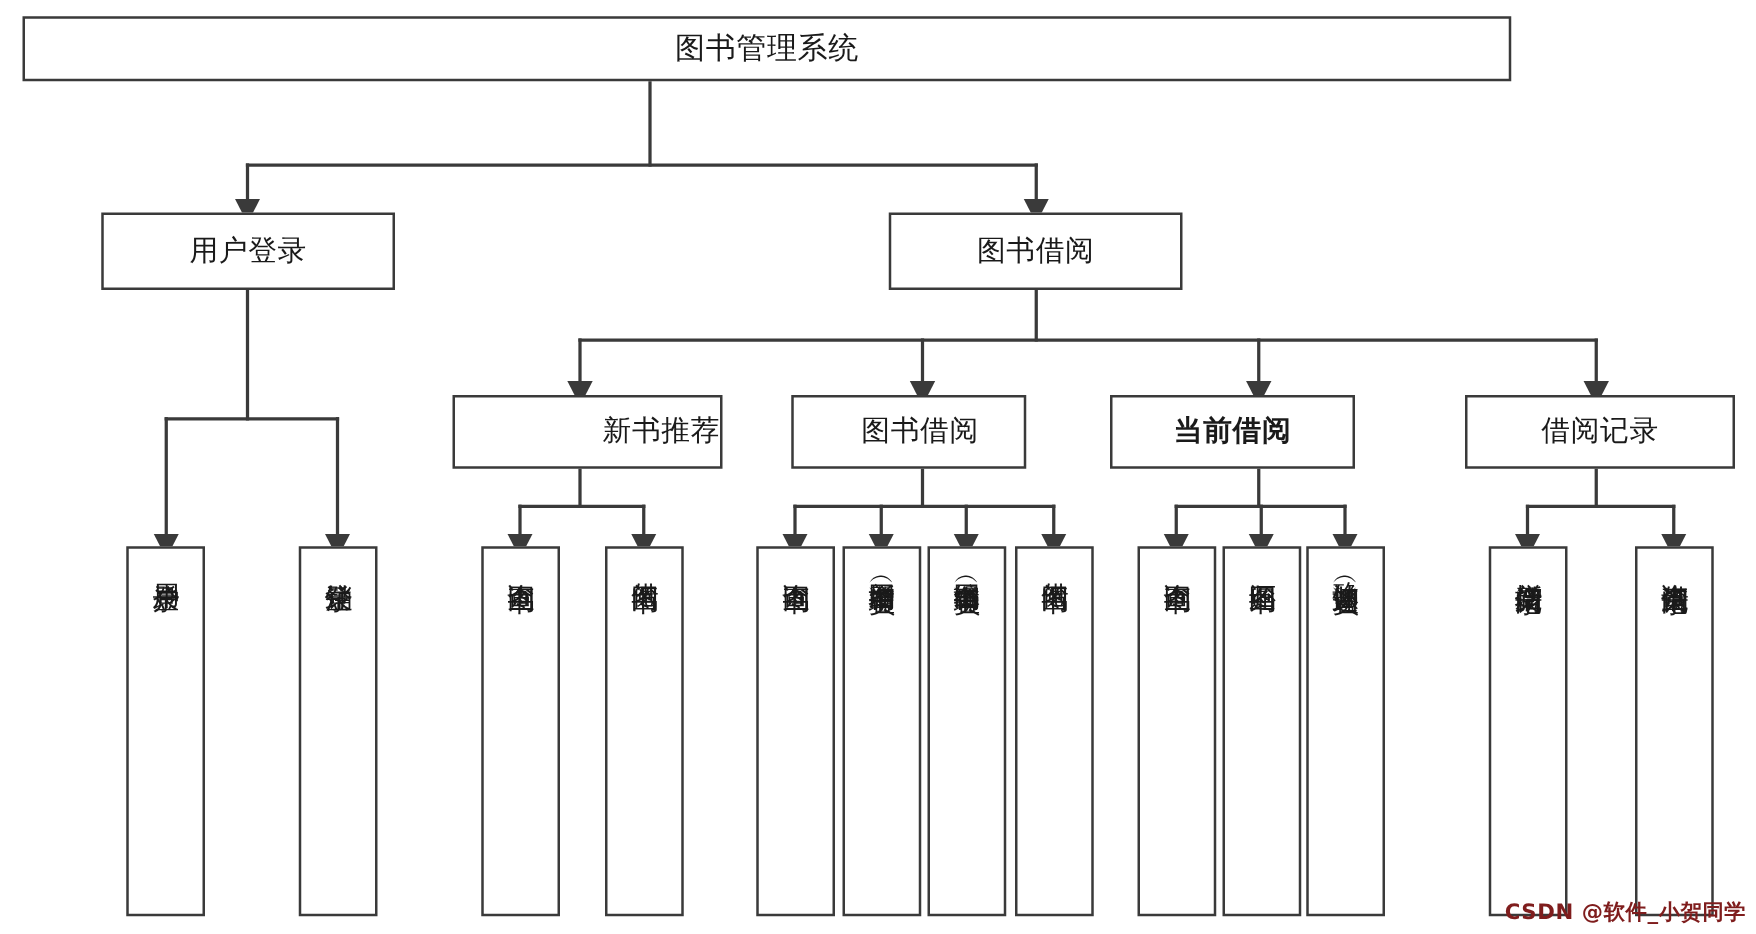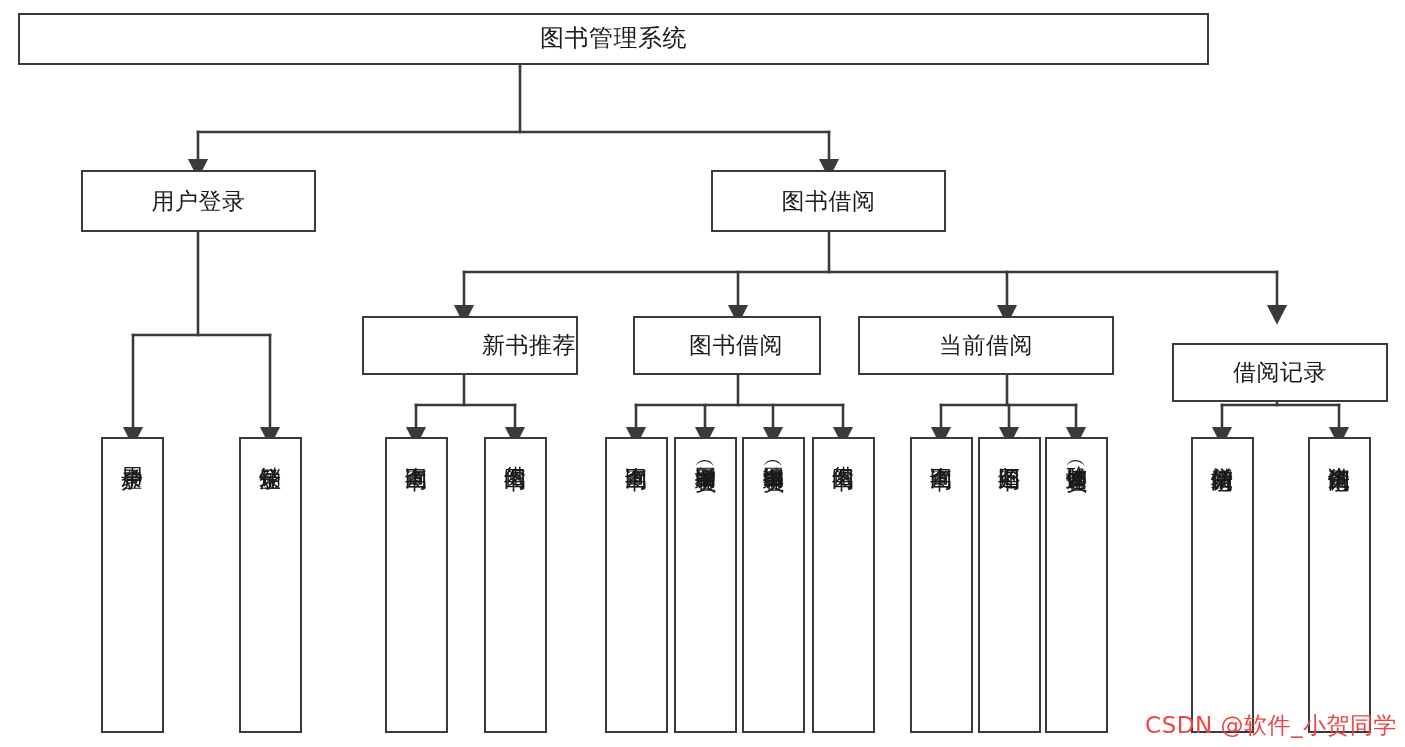--- a/index.html
+++ b/index.html
@@ -64,26 +64,27 @@
     letter-spacing: 1px;
     white-space: nowrap;
   }
   .node.vert.tall .node-label {
     font-size: 21px;
   }
   #watermark {
     position: absolute;
     right: 8px;
     bottom: 6px;
-    font-size: 23px;
-    color: #ef4444;
+    font-size: 17px;
+    color: #7f1d1d;
     letter-spacing: 0.5px;
     z-index: 5;
     white-space: nowrap;
     user-select: none;
+    font-weight: bold;
   }
 </style>
 </head>
 <body>
 
 <div id="diagram-root">
 
   <svg id="edge-layer" viewBox="0 0 1405 747" width="1405" height="747" xmlns="http://www.w3.org/2000/svg">
     <defs>
       <marker id="arrowhead" markerWidth="9" markerHeight="9" refX="1.2" refY="4.5" orient="auto" markerUnits="strokeWidth">
@@ -144,24 +145,24 @@
   <div class="node horiz" style="left:711px; top:170px; width:235px; height:62px;">
     <span class="node-label">图书借阅</span>
   </div>
 
   <div class="node horiz" style="left:362px; top:316px; width:216px; height:59px;justify-content:flex-end;">
     <span class="node-label">新书推荐</span>
   </div>
   <div class="node horiz" style="left:633px; top:316px; width:188px; height:59px;padding-left:18px;">
     <span class="node-label">图书借阅</span>
   </div>
-  <div class="node horiz" style="left:858px; top:316px; width:256px; height:59px;">
+  <div class="node horiz" style="left:888px; top:316px; width:196px; height:59px;font-weight:bold;">
     <span class="node-label">当前借阅</span>
   </div>
-  <div class="node horiz" style="left:1172px; top:316px; width:216px; height:59px;margin-top:27px;">
+  <div class="node horiz" style="left:1172px; top:316px; width:216px; height:59px;">
     <span class="node-label">借阅记录</span>
   </div>
 
   <div class="node vert" style="left:101px; top:437px; width:63px; height:296px;">
     <span class="node-label">用户登录</span>
   </div>
   <div class="node vert" style="left:239px; top:437px; width:63px; height:296px;">
     <span class="node-label">注销登录</span>
   </div>
 

